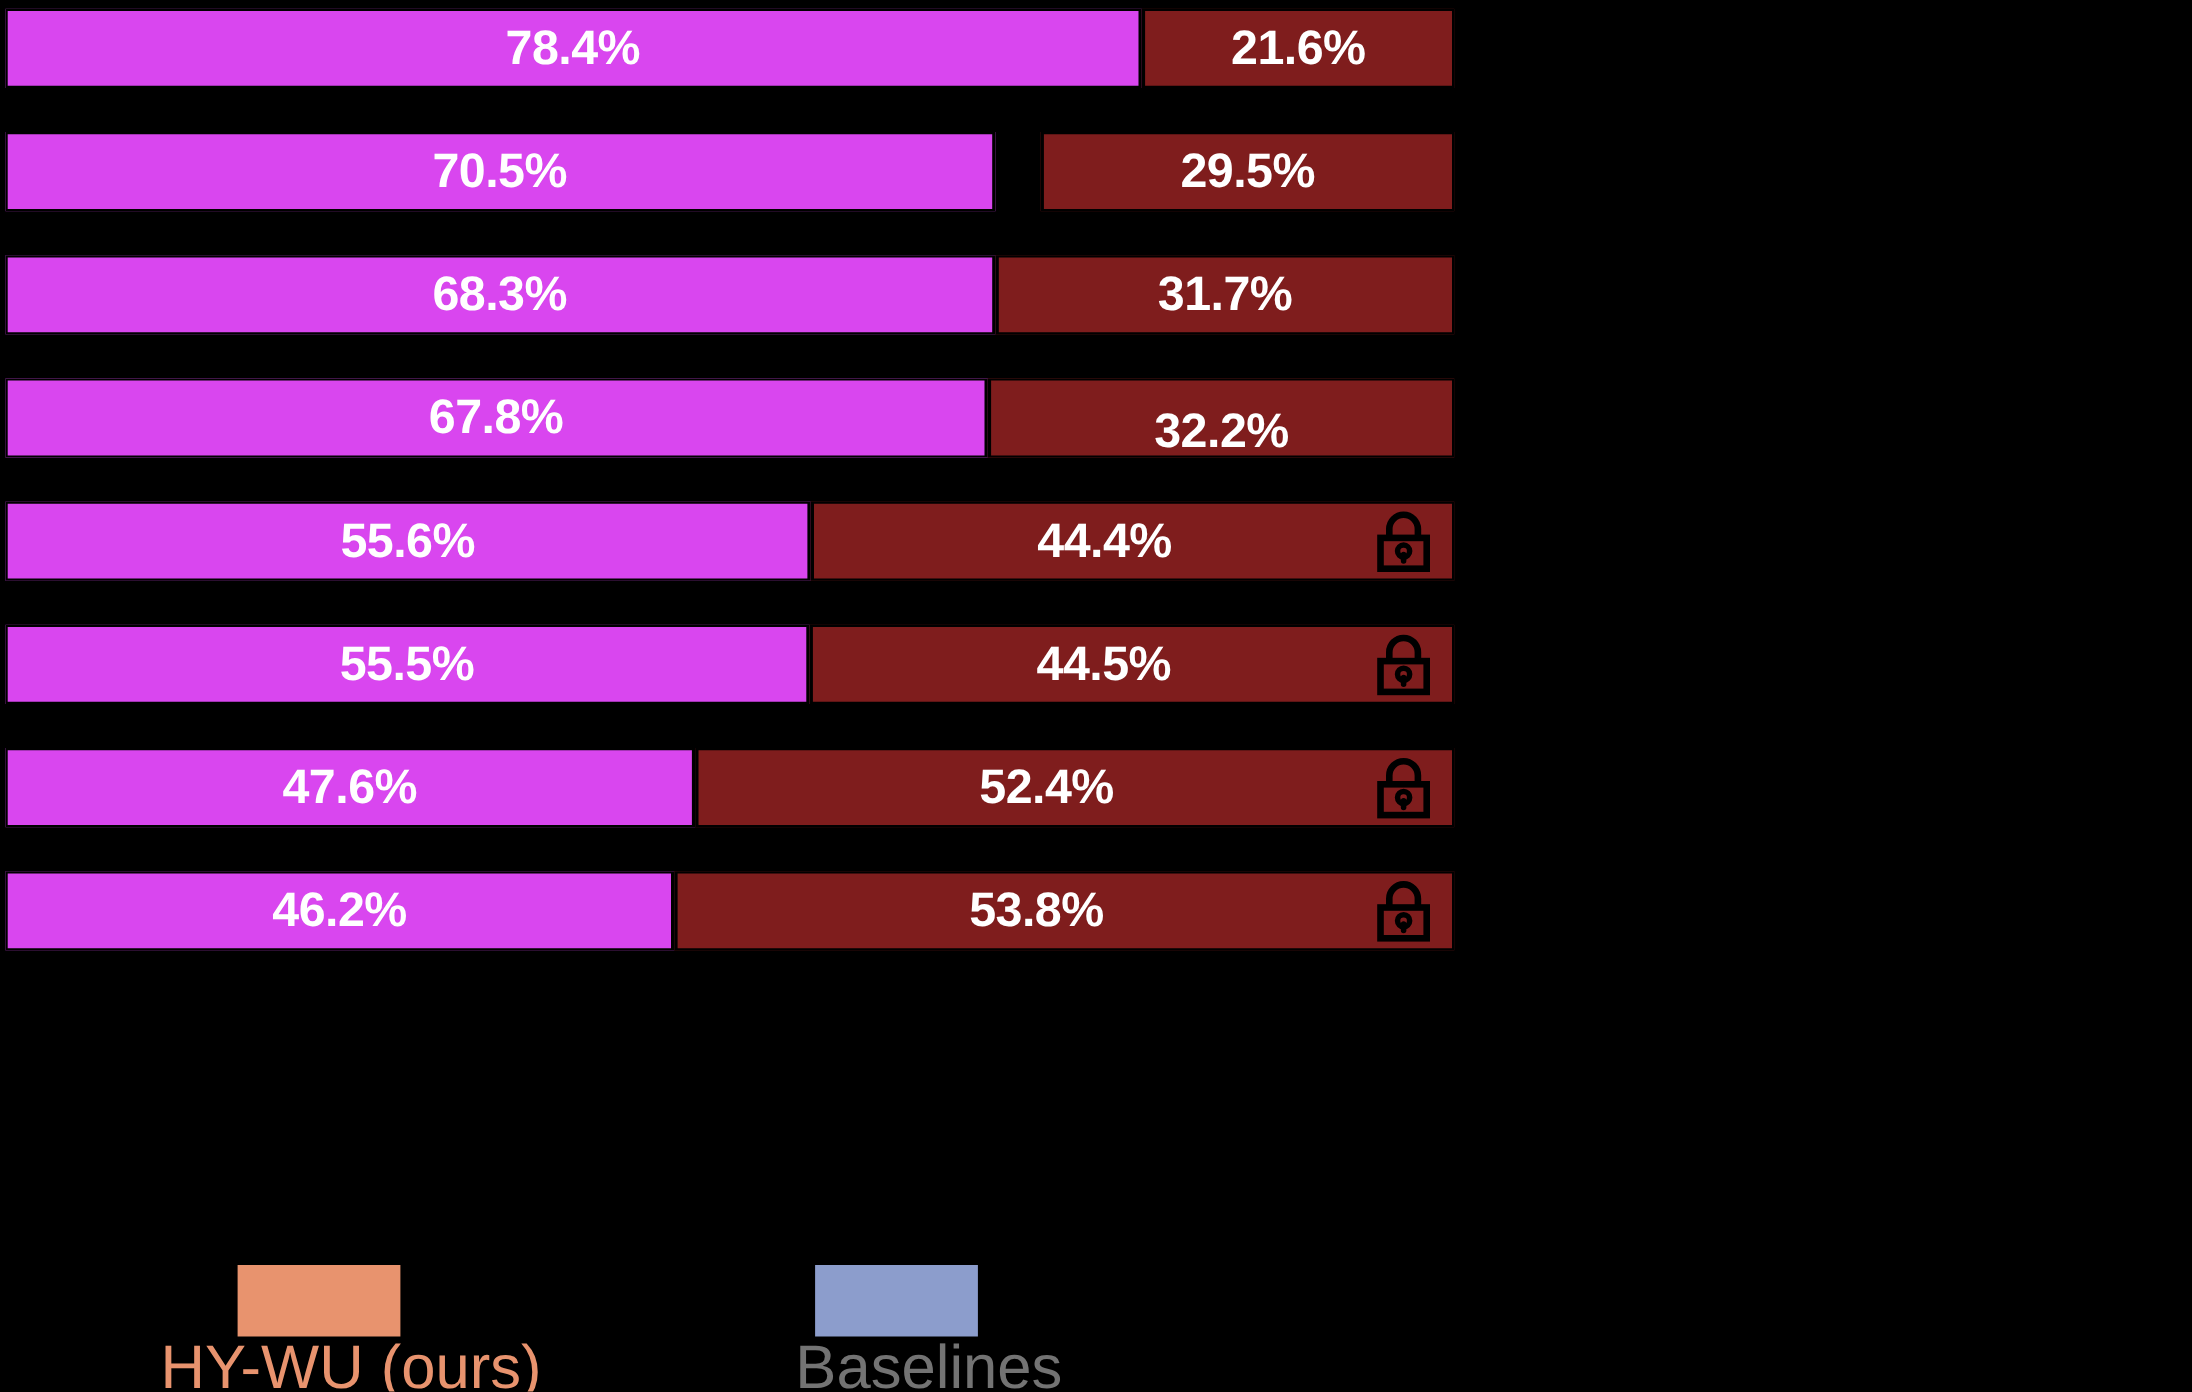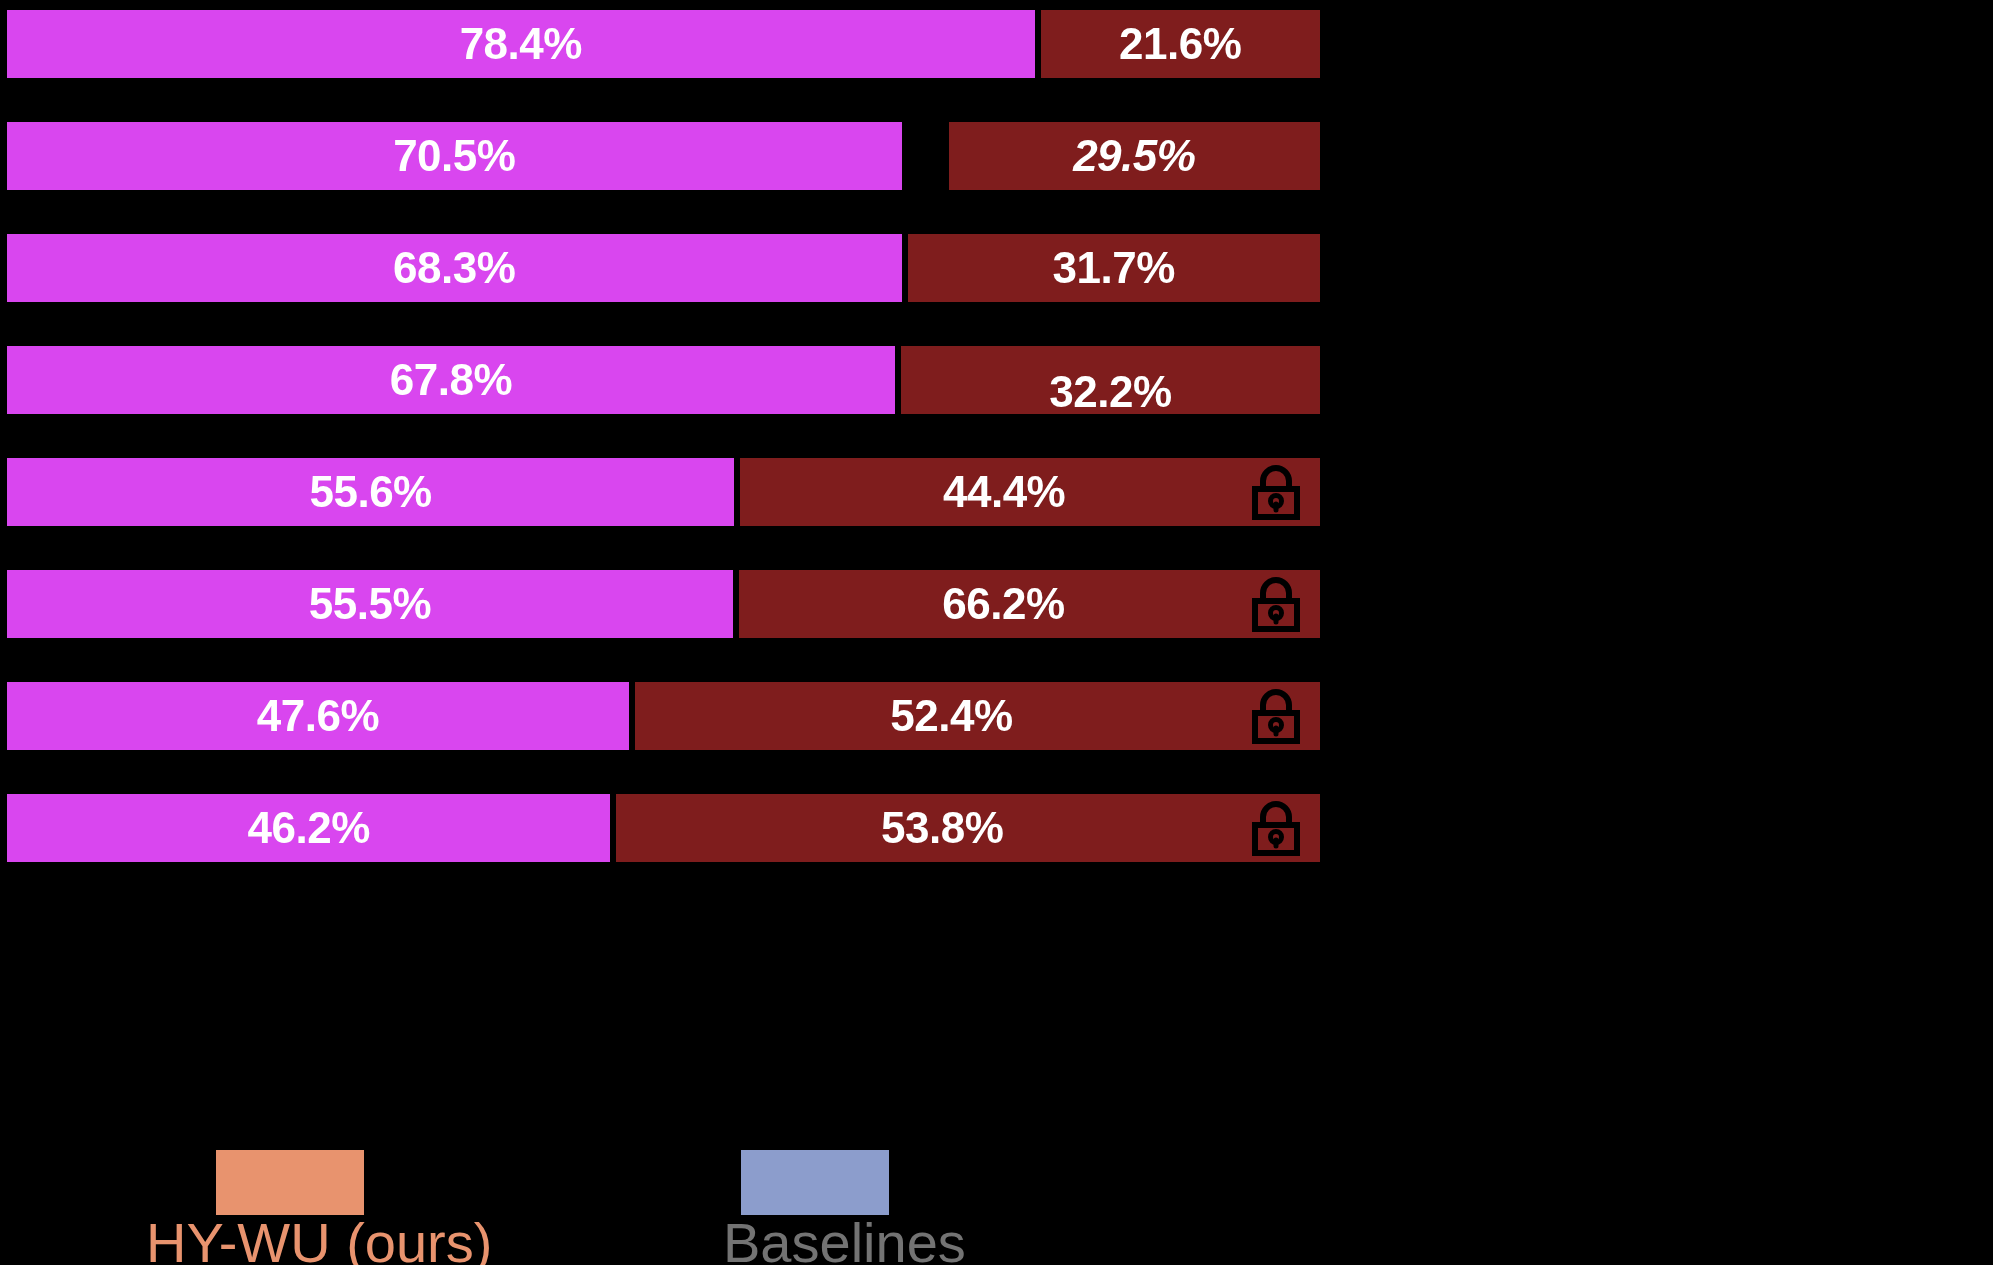--- a/index.html
+++ b/index.html
@@ -136,21 +136,21 @@
           <span class="seg-label">78.4%</span>
         </div>
         <div class="seg seg-base" style="width: 21.6%;">
           <span class="seg-label">21.6%</span>
         </div>
       </div>
       <div class="bar-row" style="top: 112px; gap: 41px;">
         <div class="seg seg-ours" style="width: 70.5%;">
           <span class="seg-label">70.5%</span>
         </div>
-        <div class="seg seg-base" style="width: 29.5%; font-style: italic;">
+        <div class="seg seg-base" style="width: 29.5%;">
           <span class="seg-label">29.5%</span>
         </div>
       </div>
       <div class="bar-row" style="top: 224px;">
         <div class="seg seg-ours" style="width: 68.3%;">
           <span class="seg-label">68.3%</span>
         </div>
         <div class="seg seg-base" style="width: 31.7%;">
           <span class="seg-label">31.7%</span>
         </div>
@@ -177,21 +177,21 @@
               <path d="M26 41 L26 47" stroke="#000" stroke-width="5" stroke-linecap="round"></path>
             </svg>
           </span>
         </div>
       </div>
       <div class="bar-row" style="top: 560px;">
         <div class="seg seg-ours" style="width: 55.5%;">
           <span class="seg-label">55.5%</span>
         </div>
         <div class="seg seg-base" style="width: 44.5%;">
-          <span class="seg-label" style="transform: translateX(-26px);">66.2%</span>
+          <span class="seg-label" style="transform: translateX(-26px);">44.5%</span>
           <span class="lock-wrap">
             <svg viewBox="0 0 52 58" width="52" height="58" aria-hidden="true">
               <path d="M13 26 V18 a13 13 0 0 1 26 0 V26" fill="none" stroke="#000" stroke-width="6"></path>
               <rect x="5" y="26" width="42" height="28" fill="none" stroke="#000" stroke-width="6"></rect>
               <circle cx="26" cy="38" r="5.5" fill="none" stroke="#000" stroke-width="5"></circle>
               <path d="M26 41 L26 47" stroke="#000" stroke-width="5" stroke-linecap="round"></path>
             </svg>
           </span>
         </div>
       </div>

